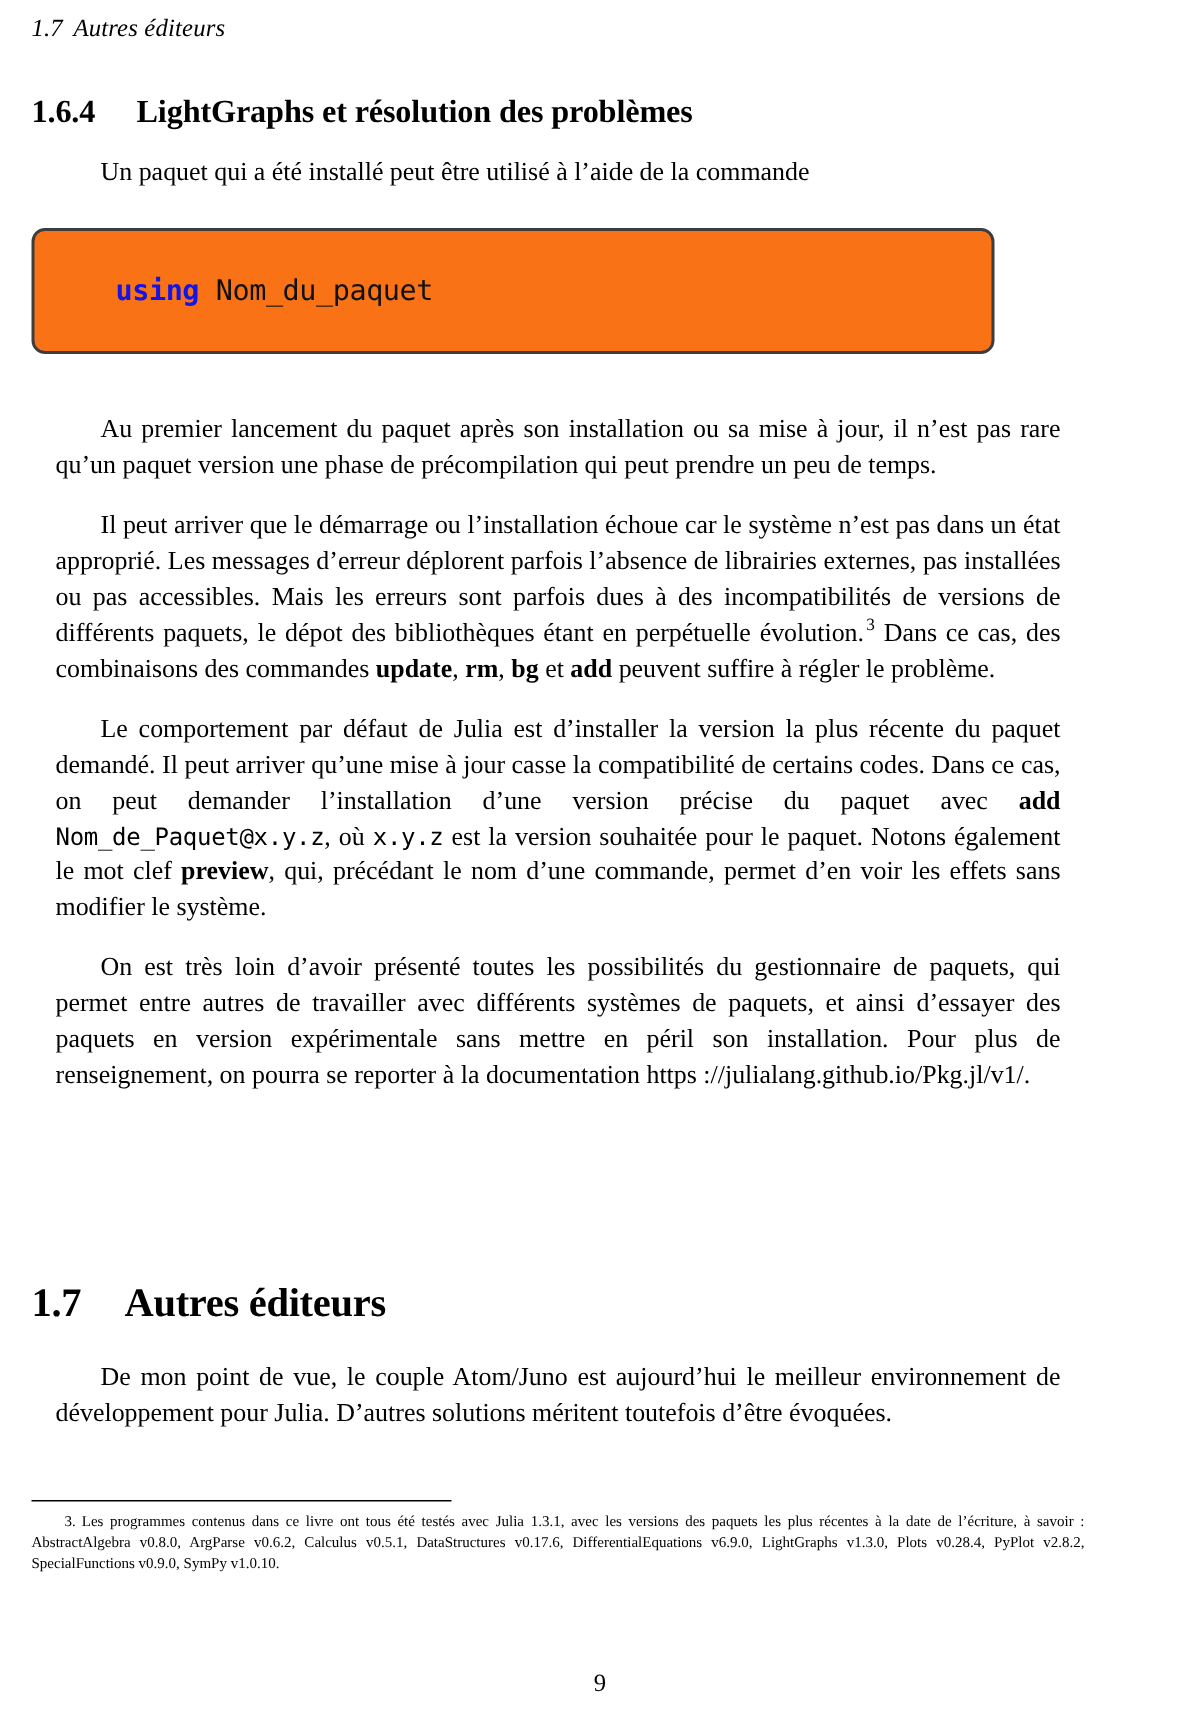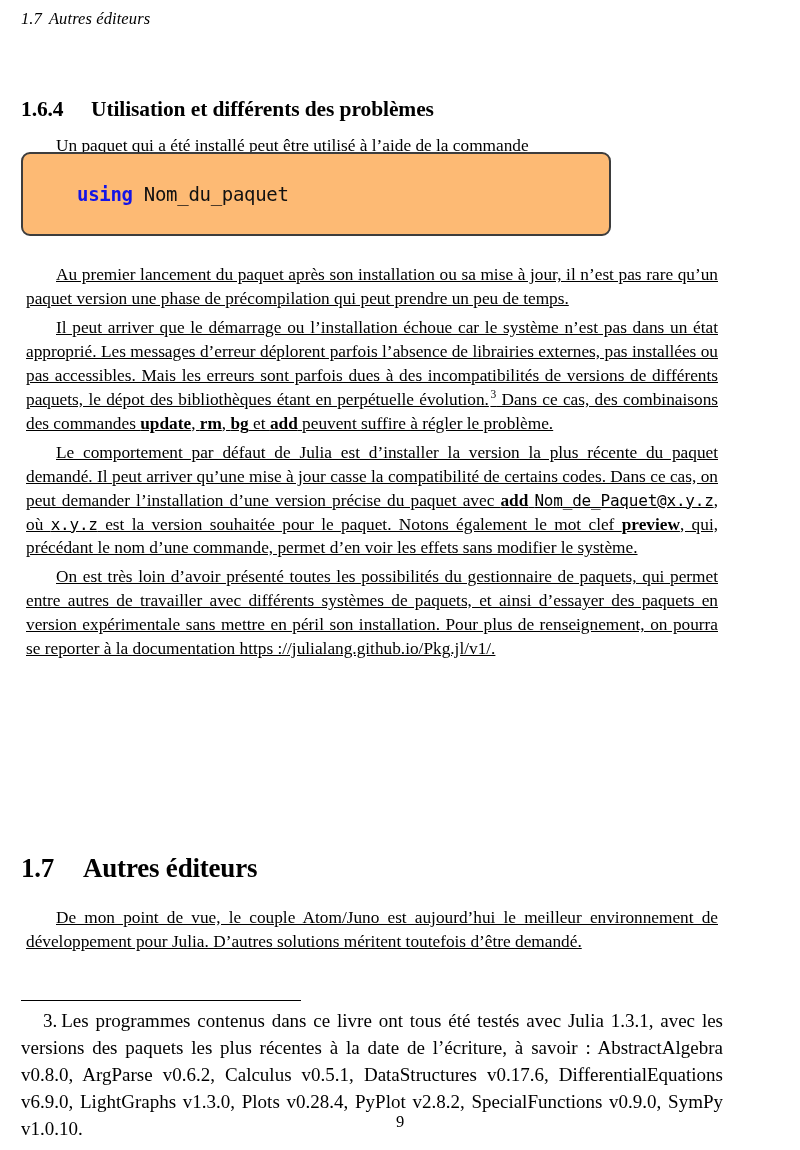--- a/index.html
+++ b/index.html
@@ -41,38 +41,37 @@
     top: 62px;
     width: 702px;
   }
 
   h3.subsection {
     margin: 0 0 12px 0;
     font-size: 21.5px;
     font-weight: bold;
     letter-spacing: -0.1px;
   }
-  h3.subsection .num { display: inline-block; min-width: 70px; margin-top: 35px; }
+  h3.subsection .num { display: inline-block; min-width: 70px; }
 
   h2.section {
     margin: 0;
     font-size: 27px;
     font-weight: bold;
     letter-spacing: -0.2px;
   }
   h2.section .num { display: inline-block; min-width: 62px; }
 
   p.body {
-    margin: 5px;
+    margin: 16px;
     font-size: 17.3px;
     line-height: 1.385;
     text-align: justify;
     text-justify: inter-word;
     hyphens: manual;
-    text-decoration: underline;
   }
   p.indent { text-indent: 30px; }
 
   .spacer-sm { height: 8px; }
 
   b, strong { font-weight: bold; }
 
   code, .mono {
     font-family: "DejaVu Sans Mono", "Liberation Mono", monospace;
     font-size: 16px;
@@ -84,26 +83,26 @@
     vertical-align: super;
     line-height: 0;
     margin-left: 1.5px;
   }
 
   
   .codebox {
     position: absolute;
     left: 21px;
     top: 152px;
-    width: 590px;
+    width: 642px;
     height: 84px;
     box-sizing: border-box;
     border: 2.2px solid #3d3d3d;
     border-radius: 9px;
-    background: #fdba74;
+    background: #f97316;
   }
   .codebox-inner {
     position: absolute;
     left: 54px;
     top: 29px;
     font-family: "DejaVu Sans Mono", "Liberation Mono", monospace;
     font-size: 19px;
     white-space: pre;
     letter-spacing: -0.3px;
   }
@@ -121,21 +120,21 @@
     width: 702px;
   }
   .footnote-rule {
     width: 280px;
     height: 0;
     border-top: 1.2px solid #000000;
     margin: 0 0 7px 0;
   }
   .footnote-text {
     margin: 0;
-    font-size: 19px;
+    font-size: 10px;
     line-height: 1.42;
     text-align: justify;
     text-indent: 22px;
   }
   .footnote-text .fn-num { margin-right: 4px; }
 
   
   .page-number {
     position: absolute;
     left: 0;
@@ -149,21 +148,21 @@
 <body>
 
 <div class="page">
 
   <div class="running-header">
     <span class="rh-num">1.7</span><span>Autres éditeurs</span>
   </div>
 
   <div class="content" style="top:62px;">
     <h3 class="subsection">
-      <span class="num">1.6.4</span><span>Utilisation et différents des problèmes</span>
+      <span class="num">1.6.4</span><span>LightGraphs et résolution des problèmes</span>
     </h3>
     <p class="body indent">Un paquet qui a été installé peut être utilisé à l’aide de la commande</p>
   </div>
 
   <div class="codebox">
     <div class="codebox-inner"><span class="kw">using</span><span> </span><span class="ident">Nom_du_paquet</span></div>
   </div>
 
   <div class="content" style="top:258px;">
 
@@ -174,21 +173,21 @@
     <p class="body indent"><span>Le comportement par défaut de Julia est d’installer la version la plus récente du paquet demandé. Il peut arriver qu’une mise à jour casse la compatibilité de certains codes. Dans ce cas, on peut demander l’installation d’une version précise du paquet avec </span><b>add</b><span> </span><code>Nom_de_Paquet@x.y.z</code><span>, où </span><code>x.y.z</code><span> est la version souhaitée pour le paquet. Notons également le mot clef </span><b>preview</b><span>, qui, précédant le nom d’une commande, permet d’en voir les effets sans modifier le système.</span></p>
 
     <p class="body indent">On est très loin d’avoir présenté toutes les possibilités du gestionnaire de paquets, qui permet entre autres de travailler avec différents systèmes de paquets, et ainsi d’essayer des paquets en version expérimentale sans mettre en péril son installation. Pour plus de renseignement, on pourra se reporter à la documentation https ://julialang.github.io/Pkg.jl/v1/.</p>
   </div>
 
   <div class="content" style="top:853px;">
     <h2 class="section">
       <span class="num">1.7</span><span>Autres éditeurs</span>
     </h2>
     <div class="spacer-sm"></div>
-    <p class="body indent" style="margin-top:14px;">De mon point de vue, le couple Atom/Juno est aujourd’hui le meilleur environnement de développement pour Julia. D’autres solutions méritent toutefois d’être demandé.</p>
+    <p class="body indent" style="margin-top:14px;">De mon point de vue, le couple Atom/Juno est aujourd’hui le meilleur environnement de développement pour Julia. D’autres solutions méritent toutefois d’être évoquées.</p>
   </div>
 
   <div class="footnote-area">
     <div class="footnote-rule"></div>
     <p class="footnote-text"><span class="fn-num">3.</span><span>Les programmes contenus dans ce livre ont tous été testés avec Julia 1.3.1, avec les versions des paquets les plus récentes à la date de l’écriture, à savoir : AbstractAlgebra v0.8.0, ArgParse v0.6.2, Calculus v0.5.1, DataStructures v0.17.6, DifferentialEquations v6.9.0, LightGraphs v1.3.0, Plots v0.28.4, PyPlot v2.8.2, SpecialFunctions v0.9.0, SymPy v1.0.10.</span></p>
   </div>
 
   <div class="page-number">9</div>
 
 </div>

